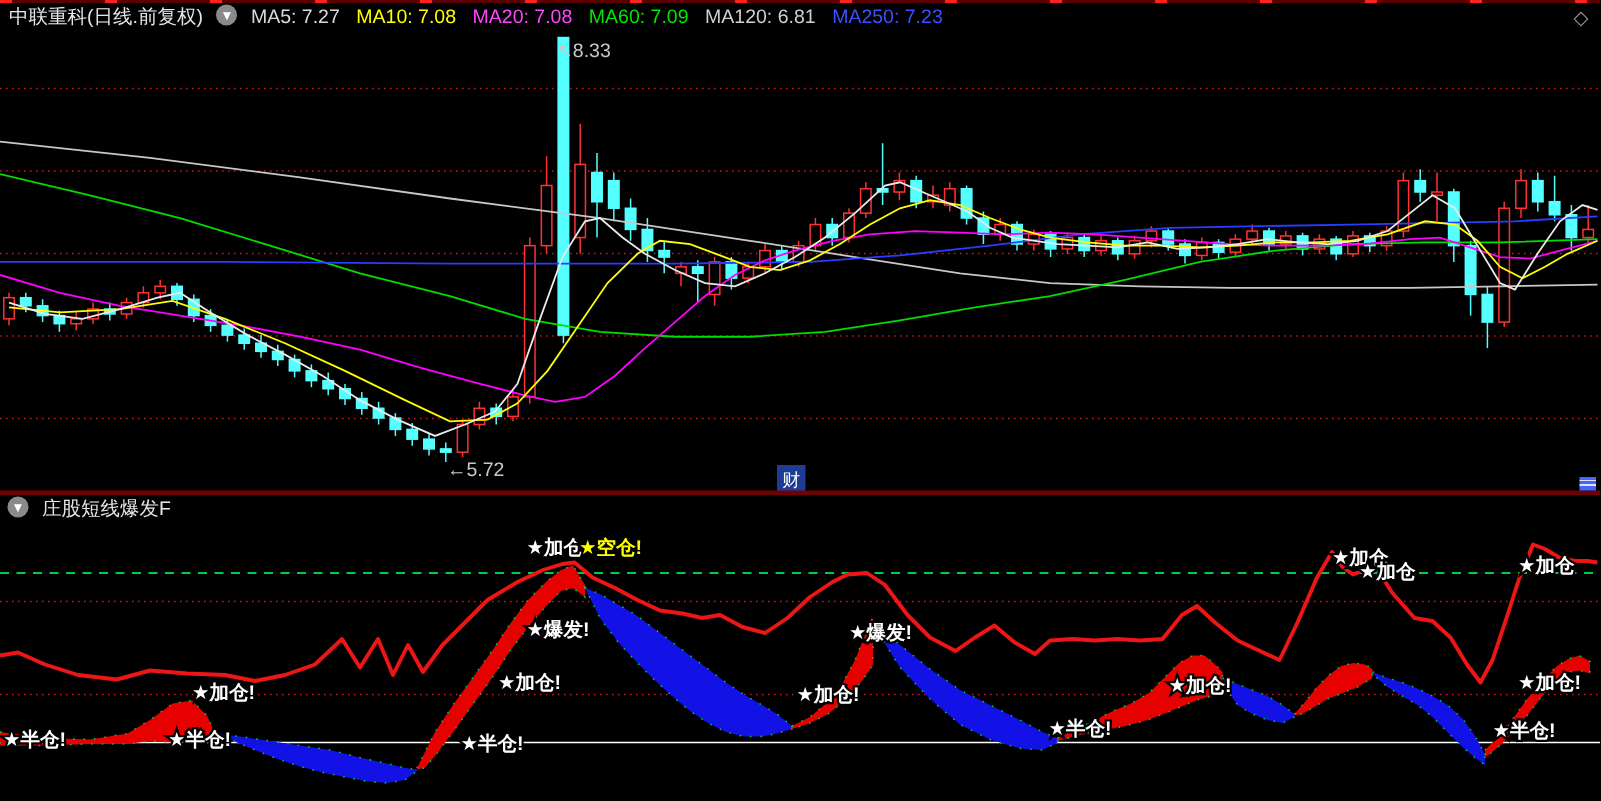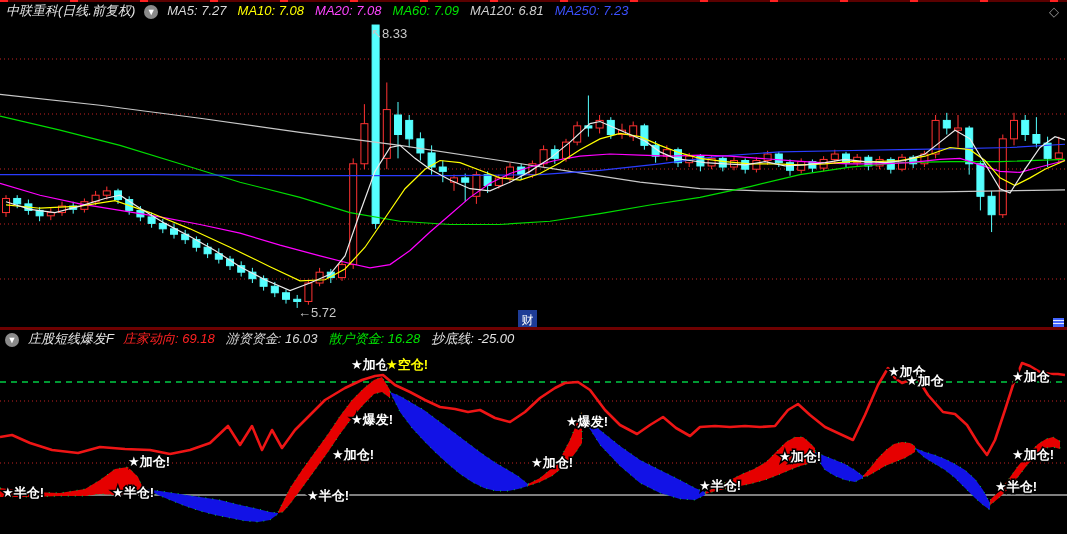--- a/index.html
+++ b/index.html
@@ -1,21 +1,21 @@
 <!DOCTYPE html>
 <html><head>
 <meta charset="utf-8">
 <style>
   html,body{margin:0;padding:0;background:#000;}
   .screen{position:relative;width:1067px;height:534px;background:#000;overflow:hidden;
           font-family:"Liberation Sans","DejaVu Sans",sans-serif;}
   .topborder{position:absolute;top:0;left:0;width:1067px;height:2px;
              background:repeating-linear-gradient(90deg,#ff2020 0 8px,#5a0000 8px 70px);}
-  .hdr{position:absolute;display:flex;align-items:flex-end;gap:9px;white-space:nowrap;
-       font-size:13px;line-height:16px;font-style:italic;}
+  .hdr{position:absolute;display:flex;align-items:flex-start;gap:9px;white-space:nowrap;
+       font-size:13px;line-height:16px;}
   #hdr1{top:3px;left:6px;}
   #hdr2{top:331px;left:5px;}
   .title{color:#e6e6e6;}
   .circ-icon{width:14px;height:14px;border-radius:50%;background:#8a8a8a;display:inline-flex;
              align-items:center;justify-content:center;color:#fff;font-size:9px;line-height:9px;}
   .diamond{position:absolute;top:4px;right:8px;color:#9a9a9a;font-size:13px;}
   .sep{position:absolute;top:327px;left:0;width:1067px;height:3px;background:#6e0101;}
   .handle{position:absolute;top:318px;left:1053px;width:11px;height:9px;
           background:linear-gradient(#4466ff 0 2px,#dfe6ff 2px 3px,#4466ff 3px 5px,#dfe6ff 5px 6px,#4466ff 6px 9px);}
   svg{position:absolute;left:0;}
@@ -243,21 +243,20 @@
       <rect x="518" y="310" width="19" height="18" fill="#1e3c96"></rect>
       <text x="527.5" y="324" fill="#ffffff" font-size="12" text-anchor="middle">财</text>
     </svg>
 
   <div class="sep"></div>
   <div class="handle"></div>
 
   <div class="hdr" id="hdr2">
     <span class="circ-icon">▼</span>
     <span class="title">庄股短线爆发F</span>
-    <span id="ind-labels"><span style="color: rgb(255, 34, 34); margin-right: 11px;">庄家动向: 69.18</span><span style="color: rgb(217, 217, 217); margin-right: 11px;">游资资金: 16.03</span><span style="color: rgb(0, 230, 0); margin-right: 11px;">散户资金: 16.28</span><span style="color: rgb(226, 226, 226); margin-right: 11px;">抄底线: -25.00</span></span>
   </div>
 
   <svg id="chart2" width="1067" height="204">
       <line x1="0" y1="52" x2="1067" y2="52" stroke="#00cc44" stroke-width="1.3" stroke-dasharray="6 5"></line>
       <line x1="0" y1="71" x2="1067" y2="71" stroke="#c22222" stroke-width="1" stroke-dasharray="1 3"></line>
       <line x1="0" y1="133" x2="1067" y2="133" stroke="#c22222" stroke-width="1" stroke-dasharray="1 3"></line>
       <line x1="0" y1="165" x2="1067" y2="165" stroke="#ffffff" stroke-width="1"></line>
       <polygon points="0,158 30,162 60,163 85,159 100,150 115,139 128,137 138,147 143,158 143,160 128,164 115,165 100,164 85,166 60,166 30,167 0,167" fill="#e60000" stroke="#00cc44" stroke-width="1" stroke-dasharray="1 6"></polygon>
       <polygon points="143,159 160,161 180,164 200,167 220,170 240,175 258,179 270,182 278,183 278,184 270,190 258,192 245,191 230,188 215,185 200,181 185,176 170,170 158,165 150,161 143,159" fill="#1212e6" stroke="#00cc44" stroke-width="1" stroke-dasharray="1 6"></polygon>
       <polygon points="278,182 290,158 302,140 315,122 328,104 340,86 352,70 364,58 374,50 382,47 390,60 390,68 382,62 374,64 364,74 352,88 340,104 328,122 315,140 302,158 290,174 283,182 278,183" fill="#e60000" stroke="#00cc44" stroke-width="1" stroke-dasharray="1 6"></polygon>

